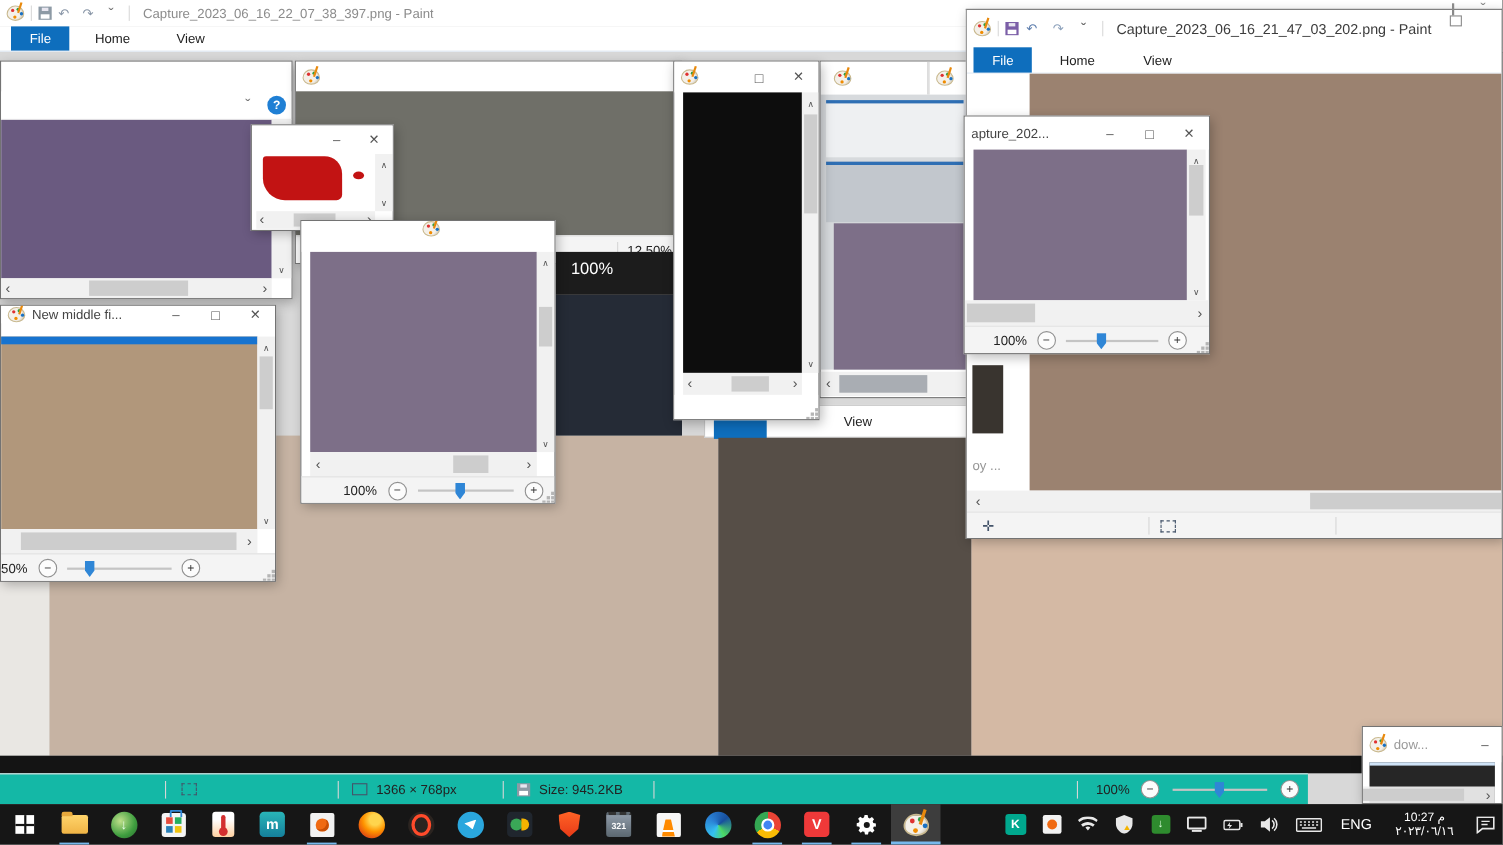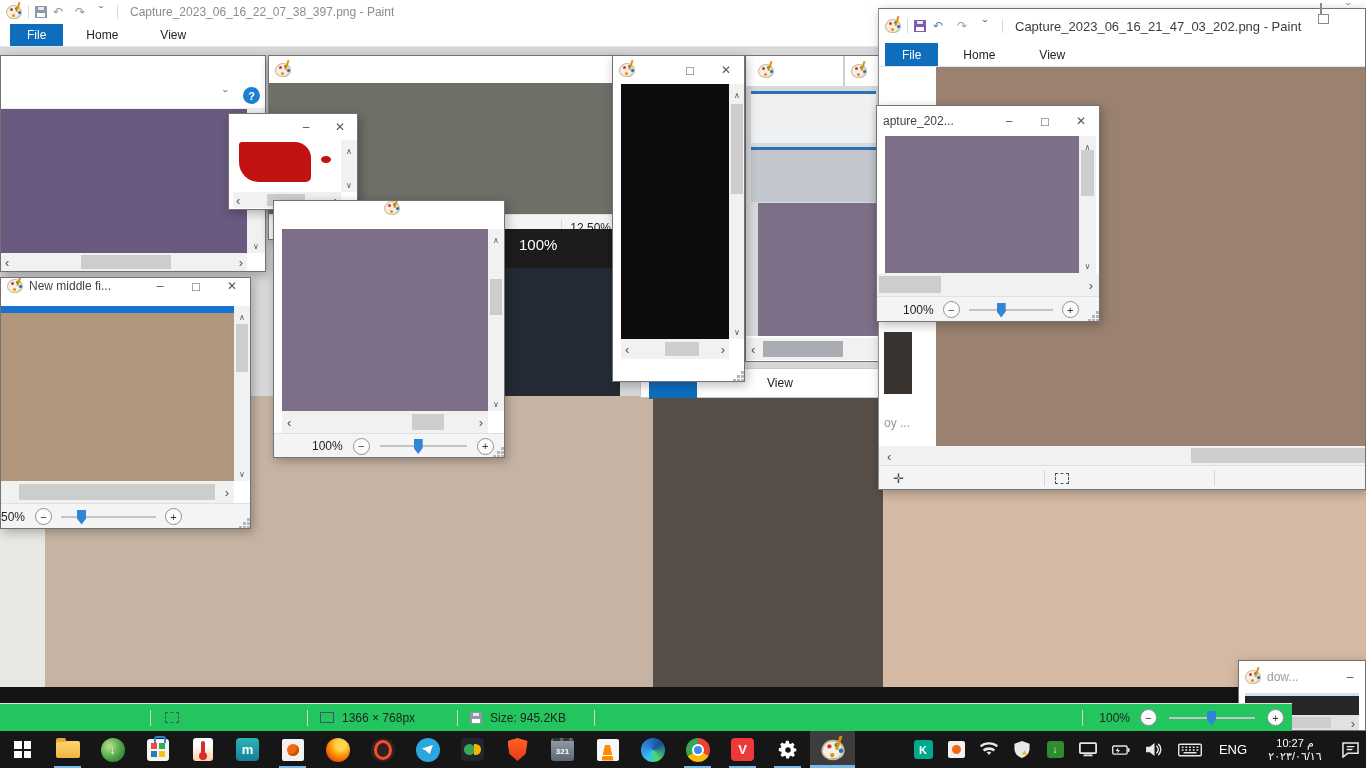--- a/index.html
+++ b/index.html
@@ -367,21 +367,21 @@
       <span class="cbtn gi-min" style="width:30px;"></span>
     </div>
     <div class="ph" style="left:6px;top:32px;width:114px;height:37px;background:#262626;border-top:3px solid #cfe3f7;"></div>
     <div class="sbh" style="left:0;top:54px;width:120px;height:15px;justify-content:flex-end;padding:0 4px;background:rgba(241,241,241,.92);">
       <span class="thmb" style="left:0;top:2px;width:92px;height:11px;"></span>
       <span class="gi-right"></span>
     </div>
   </div>
 
   
-  <div class="status" style="left:0;top:703px;width:1292px;height:28px;background:#22c55e;z-index:80;">
+  <div class="status" style="left:0;top:703px;width:1189px;height:28px;background:#14b8a6;z-index:80;">
     <span class="ssep" style="margin-left:150px;"></span>
     <span class="ic-dashbox" style="margin-left:14px;"></span>
     <span class="ssep" style="margin-left:128px;"></span>
     <span class="ic-solidbox" style="margin-left:12px;"></span>
     <span style="margin-left:8px;">1366 × 768px</span>
     <span class="ssep" style="margin-left:42px;"></span>
     <span class="fl gray" style="margin-left:12px;"></span>
     <span style="margin-left:8px;">Size: 945.2KB</span>
     <span class="ssep" style="margin-left:28px;"></span>
     <span class="ssep" style="margin-left:auto;"></span>

